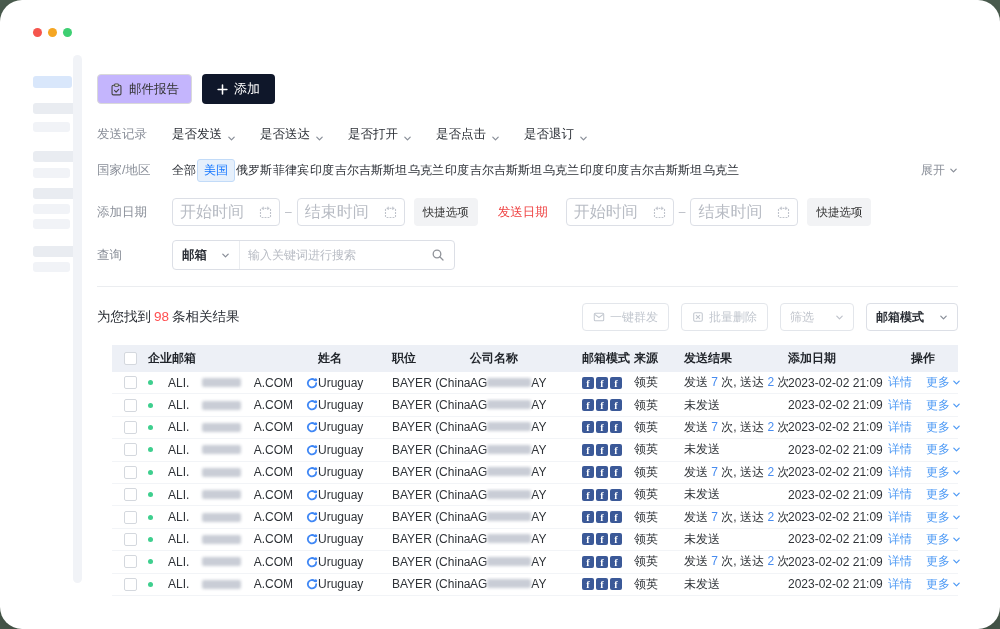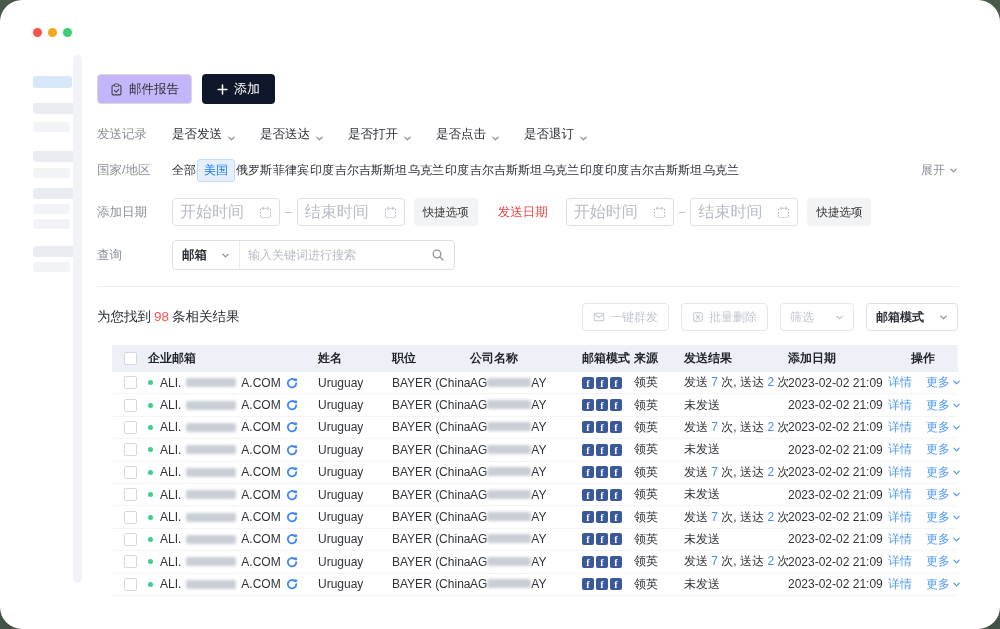--- a/index.html
+++ b/index.html
@@ -74,21 +74,21 @@
   .tsel.mode .chev { color:#8a8f99; }
 
   
   .table { margin-top:14px; margin-left:15px; width:846px; font-size:12px; }
   .thead { display:grid; grid-template-columns:36px 170px 74px 78px 112px 52px 50px 104px 100px 70px; background:#edf0f6; height:27px; align-items:center; color:#1f2329; font-weight:700; }
   .trow  { display:grid; grid-template-columns:36px 170px 74px 78px 112px 52px 50px 104px 100px 70px; height:22.4px; align-items:center; border-bottom:1px solid #f2f4f7; color:#2f3338; }
   .th-cb,.td-cb { display:flex; justify-content:center; }
   .th-action { text-align:center; }
   .cb { width:13px; height:13px; border:1px solid #d4d8de; border-radius:2px; background:#fff; cursor:pointer; display:inline-block; }
   .td { white-space:nowrap; overflow:hidden; }
-  .td-email { display:flex; align-items:center; gap:5px; overflow:visible; }
+  .td-email { display:flex; align-items:center; gap:13px; overflow:visible; }
   .dot { width:5px; height:5px; border-radius:50%; background:#3ecf8e; flex:none; margin-right:2px; }
   .redact { display:inline-block; width:50px; height:9px; background:#c9cdd6; border-radius:2px; filter:blur(1.5px); }
   .redact.co { width:44px; }
   .vicon { cursor:pointer; flex:none; }
   .td-social { display:flex; gap:2px; align-items:center; }
   .fb { width:12px; height:12px; background:#3b5998; color:#fff; border-radius:2px; font-size:10px; font-weight:700; display:inline-flex; align-items:flex-end; justify-content:center; line-height:11px; font-family:"Liberation Serif","DejaVu Serif",serif; cursor:pointer; }
   .seg.hl { color:#478cf0; }
   .td-action { display:flex; align-items:center; justify-content:flex-start; gap:7px; overflow:visible; }
   .link { color:#4e9af5; cursor:pointer; display:inline-flex; align-items:center; gap:2px; }
   .vdiv { width:1px; height:11px; background:#e6e8ec; }

